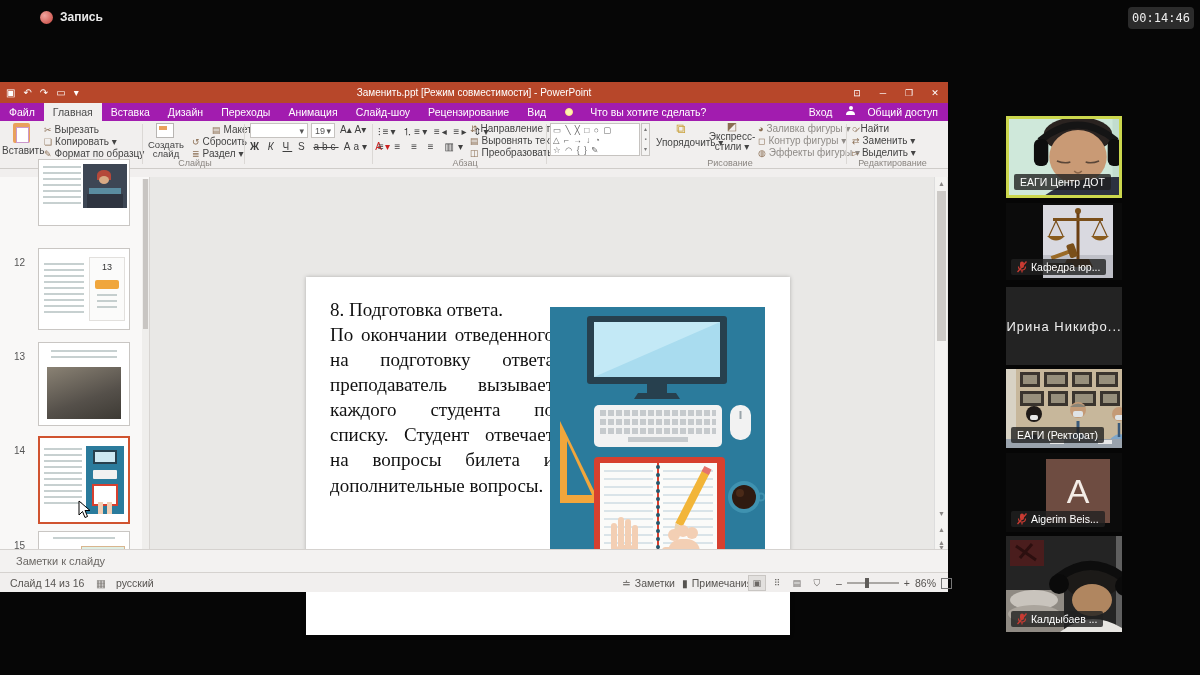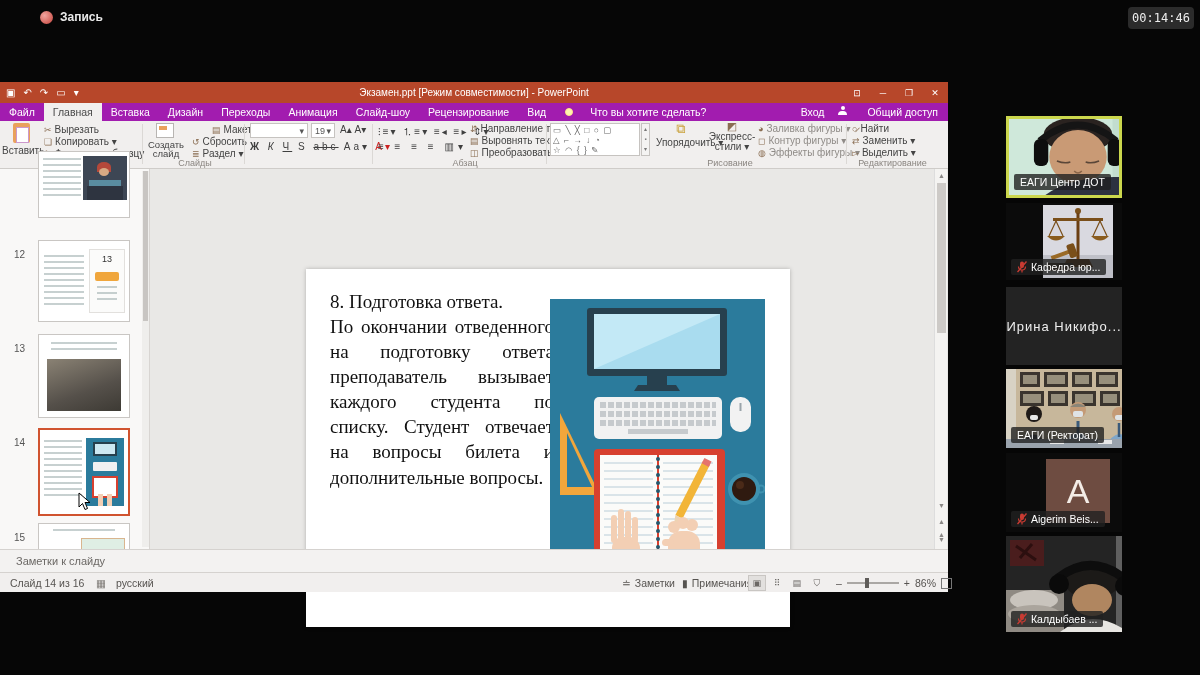--- a/index.html
+++ b/index.html
@@ -51,21 +51,21 @@
   .newslide-ic::after { content:""; position:absolute; left:2px; top:2px; width:8px; height:4px; background:#e9a15c; }
   .combo { position:absolute; height:15px; background:#fff; border:1px solid #c6c3c0; font-size:9px; color:#555;
            display:flex; align-items:center; justify-content:space-between; padding:0 3px; }
   .fmt { font-size:10px; color:#3f3f3f; }
   .shapebox { position:absolute; left:550px; top:2px; width:90px; height:33px; background:#fff; border:1px solid #c6c3c0;
               font-size:8.5px; color:#666; line-height:10px; padding:1px 2px; letter-spacing:1px; overflow:hidden; }
   .shapescroll { position:absolute; left:641px; top:2px; width:9px; height:33px; background:#f4f3f2; border:1px solid #c6c3c0;
                  font-size:6px; color:#777; text-align:center; line-height:10px; }
 
   
-  .mainarea { left:0; top:87px; width:948px; height:380px; background:#e9e8e6; }
+  .mainarea { left:0; top:95px; width:948px; height:380px; background:#e9e8e6; }
   .thumbpanel { left:0; top:0; width:150px; height:380px; background:#f9f8f7; border-right:1px solid #d8d5d2; }
   .thumb { position:absolute; left:38px; width:92px; background:#fff; border:1px solid #c9c6c3; }
   .thumb.sel { border:2px solid #d0532f; }
   .tnum { position:absolute; left:14px; font-size:10px; color:#555; }
   .txtlines { background:repeating-linear-gradient(#9aa 0 2px, transparent 2px 6px); opacity:.55; }
   .pscroll { position:absolute; left:142px; top:2px; width:7px; height:376px; background:#efeeec; }
   .pscroll .pthumb { position:absolute; left:1px; top:0; width:5px; height:150px; background:#c8c5c2; }
 
   .slide { left:306px; top:100px; width:484px; height:358px; background:#fff; box-shadow:0 0 4px rgba(0,0,0,.25); }
   .slidetext { position:absolute; left:24px; top:20px; width:224px; font-family:"Liberation Serif", serif;
@@ -106,21 +106,21 @@
 
 <div class="abs topbar">
   <div class="abs rec-dot"></div>
   <div class="abs rec-label">Запись</div>
   <div class="abs timer">00:14:46</div>
 </div>
 
 <div class="abs ppt">
 
   <div class="abs titlebar">
-    <div class="abs title-text">Экзамен.ppt [Режим совместимости] - PowerPoint</div>
+    <div class="abs title-text">Заменить.ppt [Режим совместимости] - PowerPoint</div>
     <div class="abs qat">
       <span>▣</span>
       <span>↶</span>
       <span>↷</span>
       <span>▭</span>
       <span>▾</span>
     </div>
     <div class="abs winbtns">
       <div class="winbtn">⊡</div>
       <div class="winbtn">─</div>
@@ -138,21 +138,21 @@
     <div class="tab">Анимация</div>
     <div class="tab">Слайд-шоу</div>
     <div class="tab">Рецензирование</div>
     <div class="tab">Вид</div>
     <div class="tellme">
       <span class="bulb"></span>
       <span>Что вы хотите сделать?</span>
     </div>
     <div class="tab-right">
       <span>Вход</span>
-      <span style="display:flex;gap:20px;">
+      <span style="display:flex;gap:12px;">
         <span class="person-ic"></span>
         <span>Общий доступ</span>
       </span>
     </div>
   </div>
 
   <div class="abs ribbon">
 
     <div class="rbtn" style="left:2px;top:0;width:38px;text-align:center;">
       <span class="clip-ic"></span>

